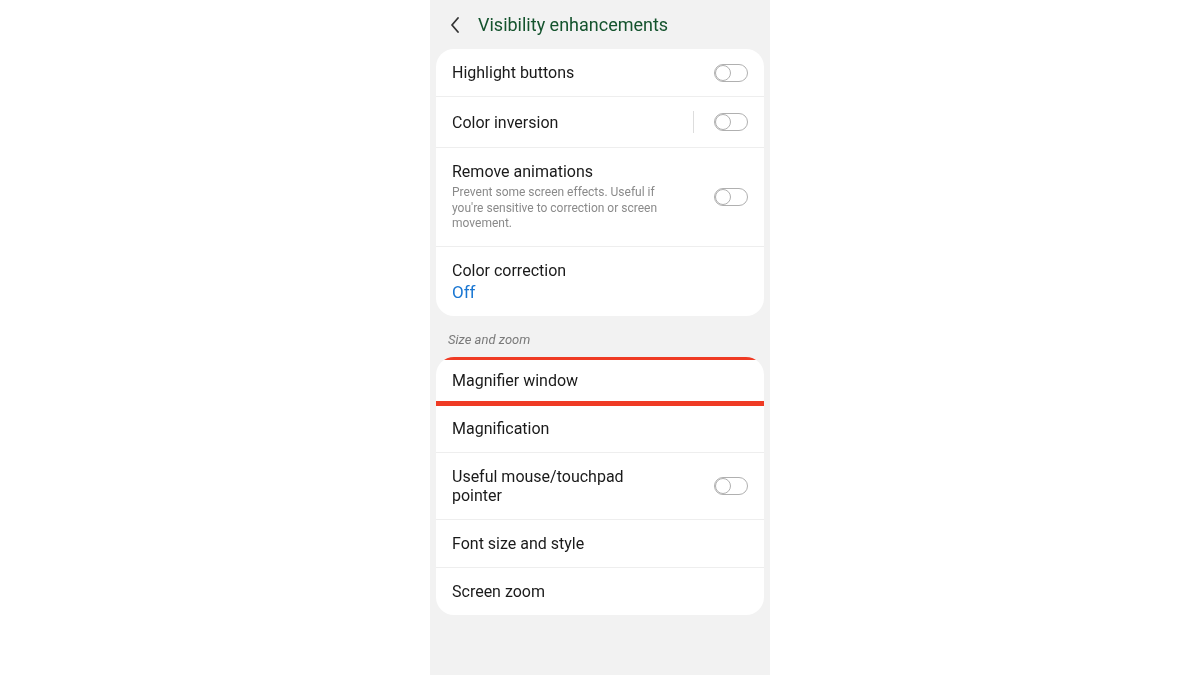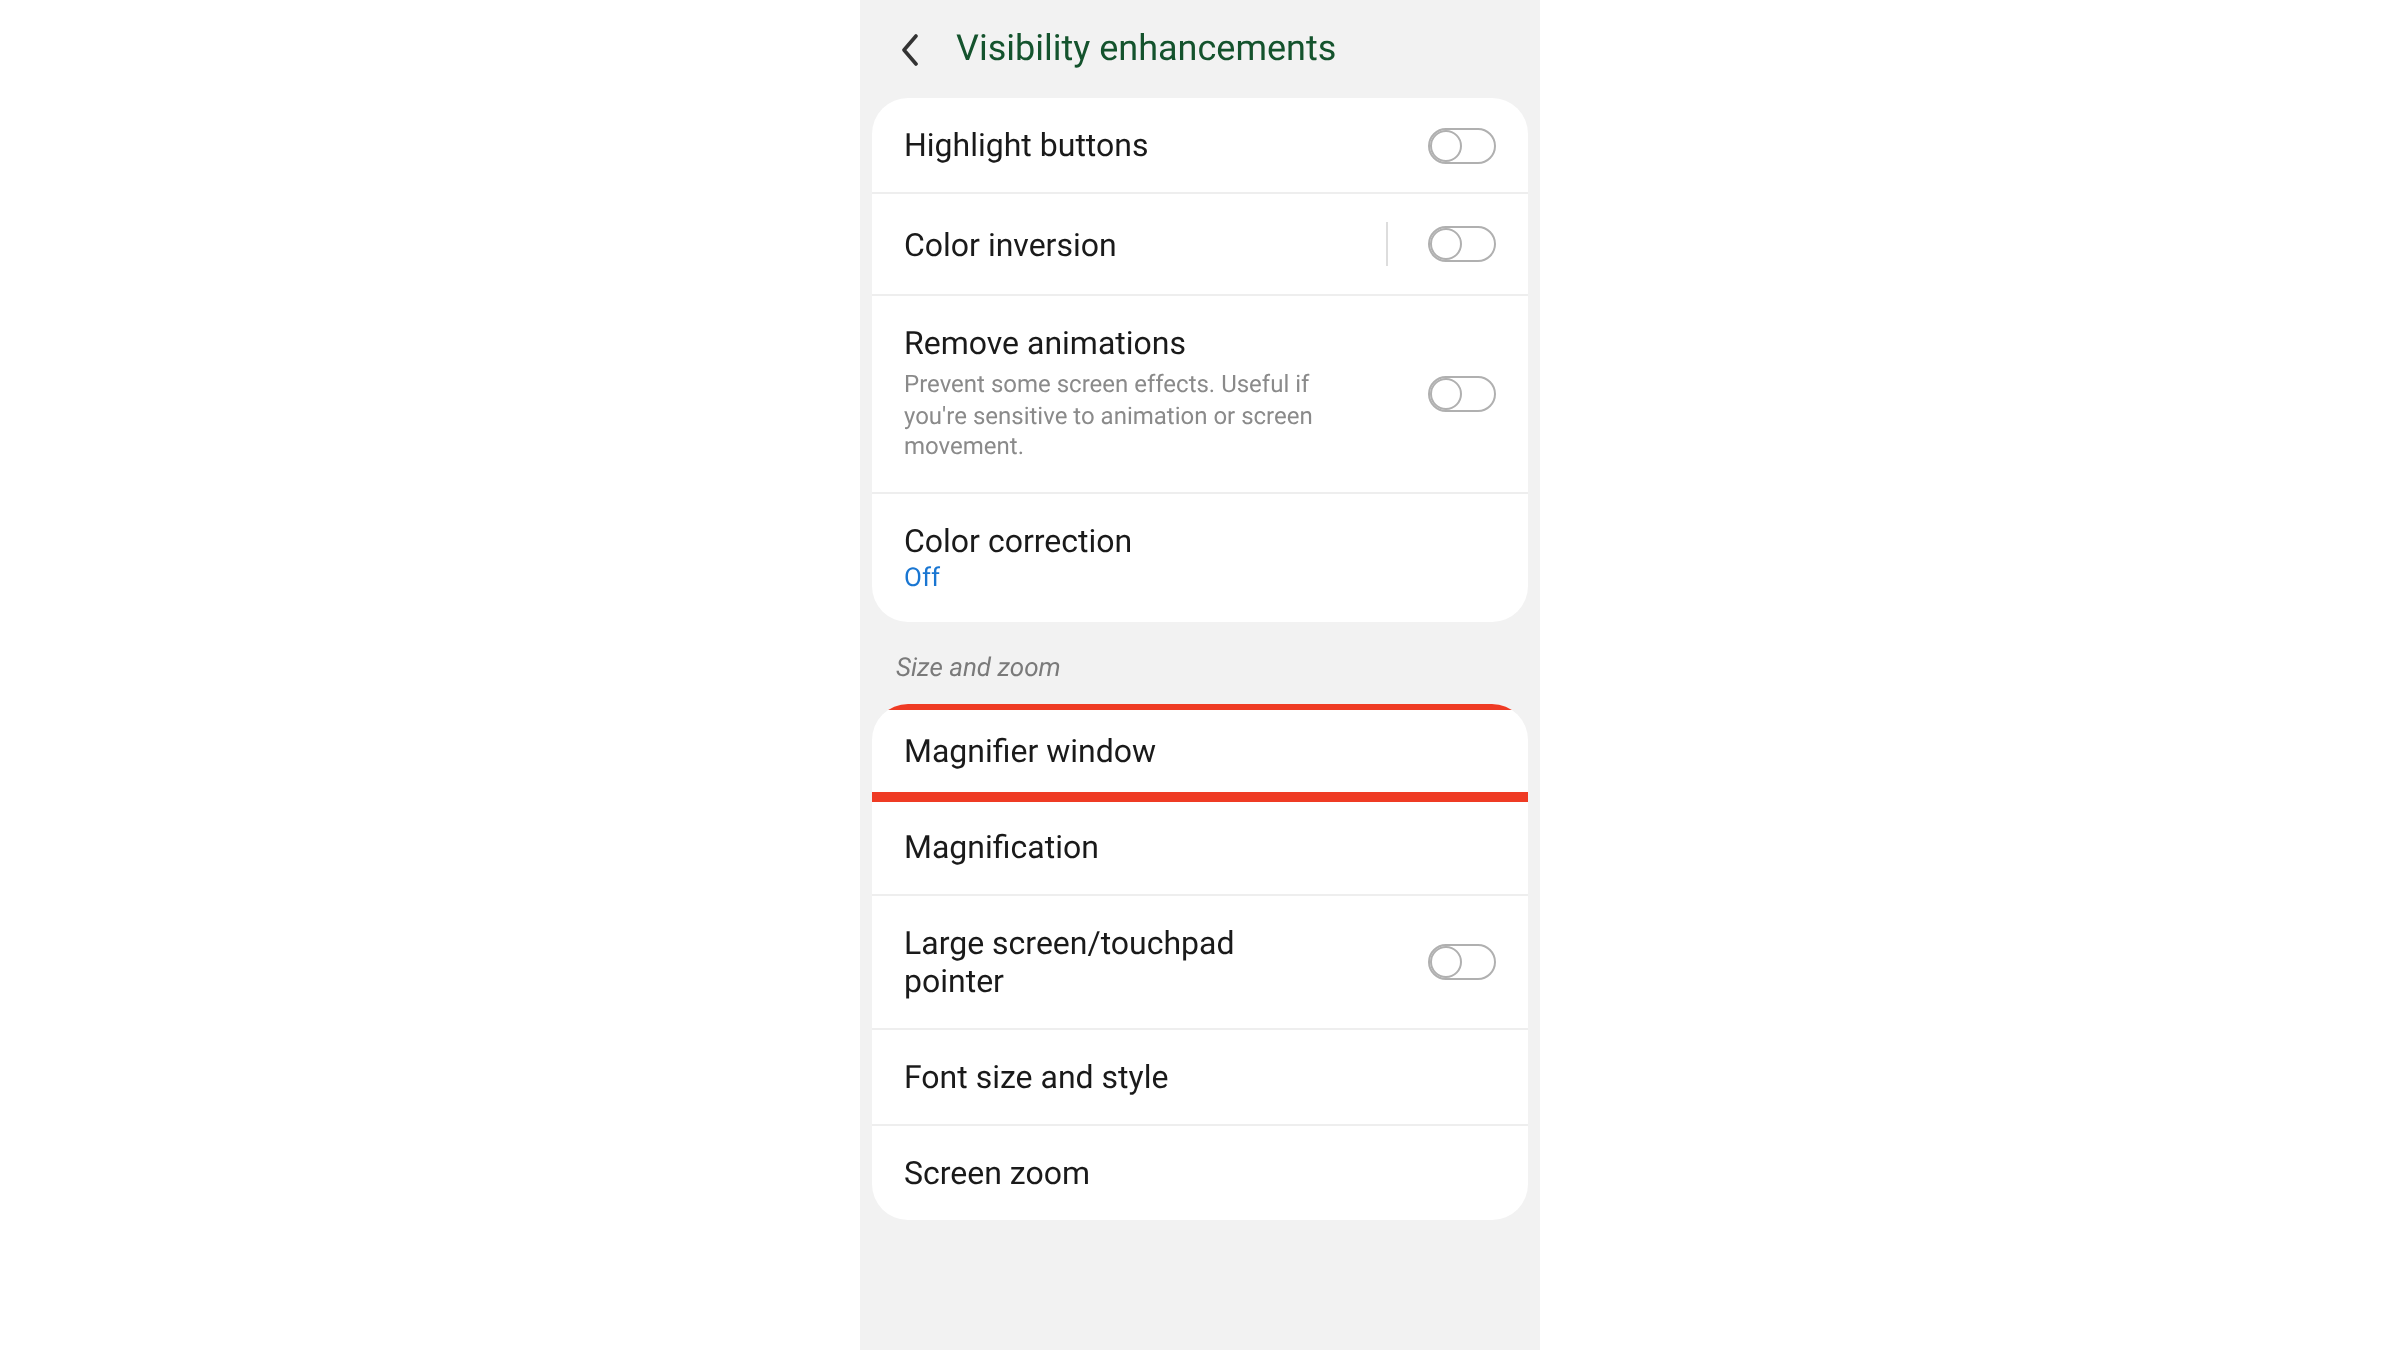--- a/index.html
+++ b/index.html
@@ -71,21 +71,21 @@
       color: #1a1a1a;
       font-weight: 400;
     }
     .setting-sublabel {
       font-size: 12px;
       color: #8a8a8a;
       margin-top: 4px;
       line-height: 1.3;
     }
     .setting-status {
-      font-size: 13px;
+      font-size: 17px;
       color: #1976d2;
       margin-top: 2px;
     }
     .toggle {
       width: 34px;
       height: 18px;
       border: 1.5px solid #b0b0b0;
       border-radius: 10px;
       position: relative;
       flex-shrink: 0;
@@ -162,21 +162,21 @@
       </div>
       <div class="toggle-wrap">
         <div class="divider-vertical"></div>
         <div class="toggle"></div>
       </div>
     </div>
 
     <div class="setting-item">
       <div class="setting-text">
         <div class="setting-label">Remove animations</div>
-        <div class="setting-sublabel">Prevent some screen effects. Useful if you're sensitive to animation or screen movement.</div>
+        <div class="setting-sublabel">Prevent some screen effects. Useful if you're sensitive to correction or screen movement.</div>
       </div>
       <div class="toggle"></div>
     </div>
 
     <div class="setting-item">
       <div class="setting-text">
         <div class="setting-label">Color correction</div>
         <div class="setting-status">Off</div>
       </div>
     </div>
@@ -195,21 +195,21 @@
     </div>
 
     <div class="setting-item">
       <div class="setting-text">
         <div class="setting-label">Magnification</div>
       </div>
     </div>
 
     <div class="setting-item">
       <div class="setting-text">
-        <div class="setting-label">Large screen/touchpad pointer</div>
+        <div class="setting-label">Useful mouse/touchpad pointer</div>
       </div>
       <div class="toggle"></div>
     </div>
 
     <div class="setting-item">
       <div class="setting-text">
         <div class="setting-label">Font size and style</div>
       </div>
     </div>
 

